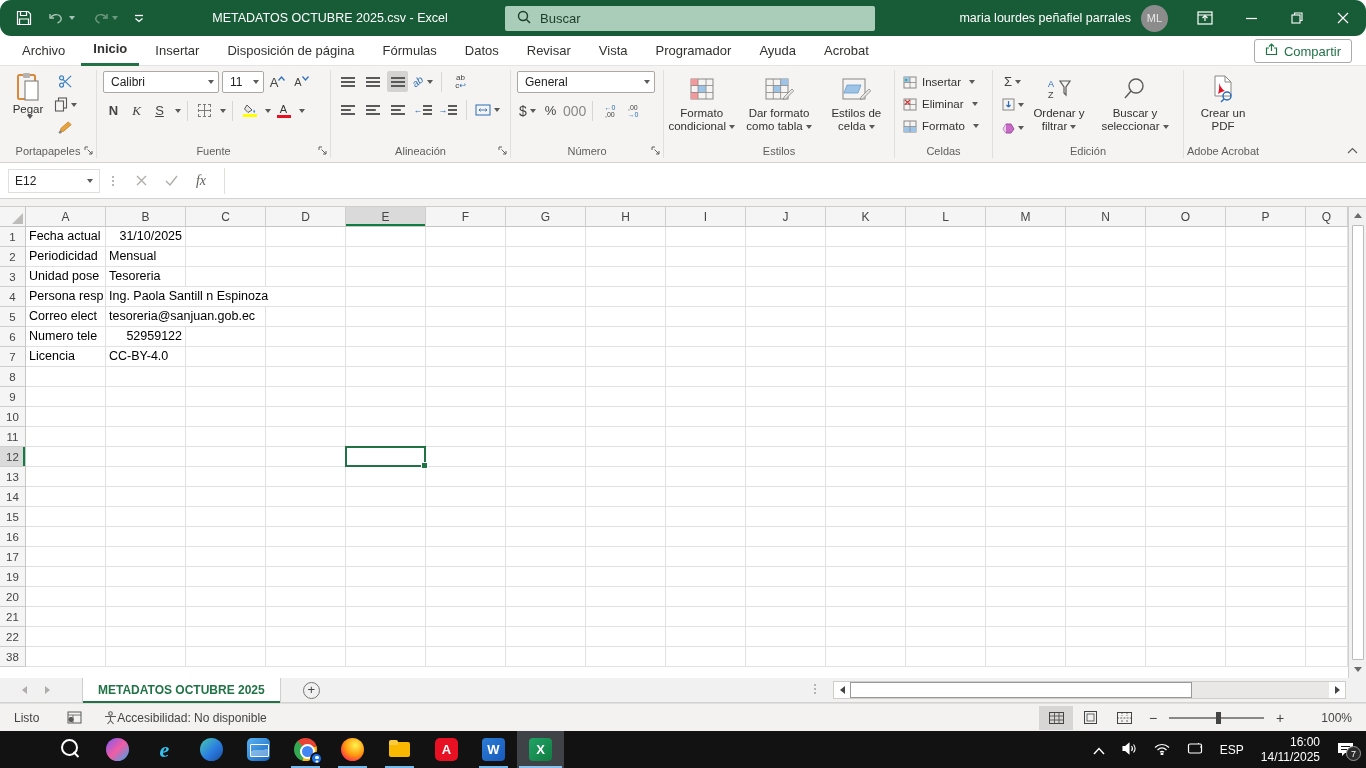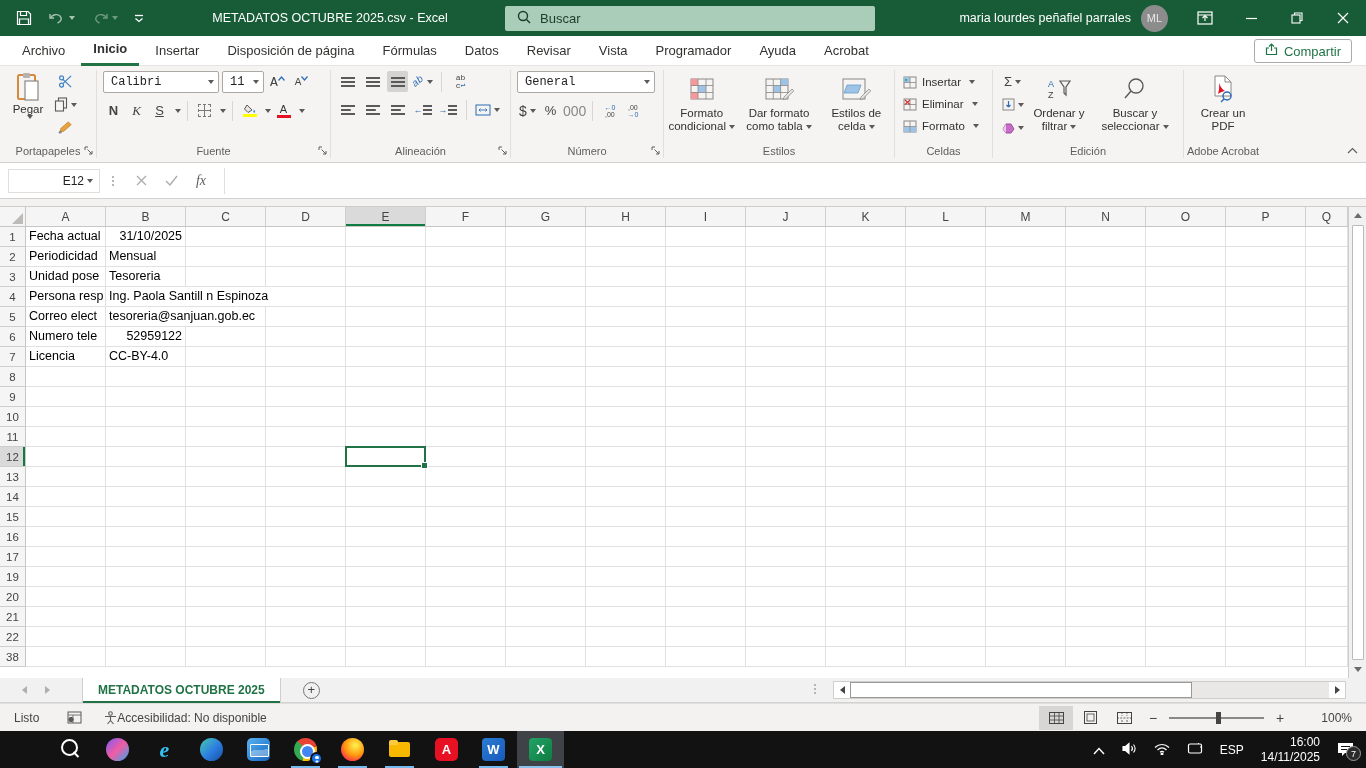--- a/index.html
+++ b/index.html
@@ -1,19 +1,19 @@
 <!DOCTYPE html>
 <html><head>
 <meta charset="utf-8">
 <style>
   * { box-sizing: border-box; margin: 0; padding: 0; }
   html,body { width:1366px; height:768px; overflow:hidden; font-family:"Liberation Sans",sans-serif; background:#fff; }
 
   
-  .titlebar { height:36px; background:#185c37; position:relative; display:flex; align-items:center; color:#fff; }
+  .titlebar { height:36px; background:#185c37; position:relative; display:flex; align-items:center; color:#fff;border-radius:11px; }
   .qat { display:flex; align-items:center; gap:16px; padding-left:16px; }
   .qat .qbtn { display:flex; align-items:center; }
   .dim { opacity:.45; }
   .semidim { opacity:.75; }
   .tb-title { position:absolute; left:175px; width:310px; top:0; height:36px; display:flex; align-items:center; justify-content:center; font-size:12.5px; white-space:nowrap; }
   .searchbox { position:absolute; left:505px; top:6px; width:370px; height:25px; background:#a9cdb9; border-radius:2px; display:flex; align-items:center; gap:9px; padding-left:12px; color:#1d3b2a; font-size:13px; }
   .tb-right { position:absolute; right:0; top:0; height:36px; display:flex; align-items:center; }
   .tb-user { font-size:12.5px; margin-right:10px; white-space:nowrap; }
   .avatar { width:27px; height:27px; border-radius:50%; background:#8c8c8c; color:#e8e8e8; font-size:11px; display:flex; align-items:center; justify-content:center; margin-right:14px; }
   .winbtn { width:46px; height:36px; display:flex; align-items:center; justify-content:center; }
@@ -33,21 +33,21 @@
   .vsep { width:1px; background:#e1dfdd; margin:4px 0; flex:none; }
   .launcher { position:absolute; right:3px; bottom:3px; }
   .caret { display:inline-block; width:0; height:0; border-left:3px solid transparent; border-right:3px solid transparent; border-top:4px solid #5a5a5a; margin-left:3px; vertical-align:middle; }
   .mini { min-width:21px; height:21px; display:flex; align-items:center; justify-content:center; border-radius:2px; color:#444; }
   .mini.on { background:#d5d3d1; }
   .bigbtn { width:44px; display:flex; flex-direction:column; align-items:center; font-size:11.5px; color:#323130; margin-left:6px; }
   .bigbtn .bicon { height:32px; display:flex; align-items:center; }
   .minicol { display:flex; flex-direction:column; gap:2px; margin-left:4px; }
   .selbox { background:#fff; border:1px solid #aca9a5; height:22px; display:flex; align-items:center; font-size:12px; color:#222; padding:0 4px 0 7px; border-radius:2px; }
   .selbox .sval { flex:1; white-space:nowrap; overflow:hidden; }
-  .row1 { display:flex; align-items:center; gap:3px; padding:0 6px;font-family:Liberation Mono, monospace; }
+  .row1 { display:flex; align-items:center; gap:3px; padding:0 6px; }
   .row2 { display:flex; align-items:center; gap:2px; padding:0 6px; margin-top:7px; }
   .glyphB { font-weight:bold; font-size:13px; }
   .glyphI { font-style:italic; font-size:13px; font-family:"Liberation Serif",serif; }
   .glyphU { text-decoration:underline; font-size:13px; }
   .isep { width:1px; height:20px; background:#d8d6d4; margin:0 4px; }
   .colorbarwrap { display:flex; flex-direction:column; align-items:center; line-height:10px; }
   .colorbar { width:14px; height:3px; margin-top:1px; }
   .lines3 { width:14px; height:10px; background:
       linear-gradient(#5a5a5a,#5a5a5a) 0 0/100% 2px no-repeat,
       linear-gradient(#5a5a5a,#5a5a5a) 0 4px/100% 2px no-repeat,
@@ -60,21 +60,21 @@
       linear-gradient(#7a7a7a,#7a7a7a) center/1px 100% no-repeat,
       linear-gradient(#7a7a7a,#7a7a7a) center/100% 1px no-repeat; }
   .midbtn { display:flex; flex-direction:column; align-items:center; font-size:11.5px; color:#323130; text-align:center; width:76px; line-height:13px; }
   .midbtn .bicon { height:36px; display:flex; align-items:center; }
   .crow { display:flex; align-items:center; gap:5px; height:22px; font-size:11.5px; color:#323130; padding-left:8px; }
   .tinytxt { font-size:7px; line-height:7px; color:#444; text-align:center; }
   .bluearrow { color:#2b6cb8; }
   .collapse-chevron { position:absolute; right:8px; bottom:4px; }
 
   
-  .fbar { height:36px; background:#fff; border-bottom:1px solid #d4d2d0; display:flex; align-items:center;text-align:right; }
+  .fbar { height:36px; background:#fff; border-bottom:1px solid #d4d2d0; display:flex; align-items:center; }
   .namebox { width:92px; height:24px; margin-left:8px; border:1px solid #e1dfdd; display:flex; align-items:center; padding:0 6px; font-size:12px; color:#222; }
   .namebox .sval { flex:1; }
   .fgrip { display:flex; flex-direction:column; gap:2px; margin:0 12px; }
   .fgrip i { width:2px; height:2px; border-radius:50%; background:#a19f9d; }
   .fbtn { width:30px; height:26px; display:flex; align-items:center; justify-content:center; color:#a19f9d; font-size:13px; }
   .fx { font-family:"Liberation Serif",serif; font-style:italic; color:#605e5c; font-size:14px; }
   .finput { flex:1; height:26px; border-left:1px solid #e1dfdd; margin-left:8px; font-size:12px; padding-left:6px; color:#222; }
   .gapstrip { height:8px; background:#f3f2f1; border-bottom:1px solid #cfcdcb; }
 
   

